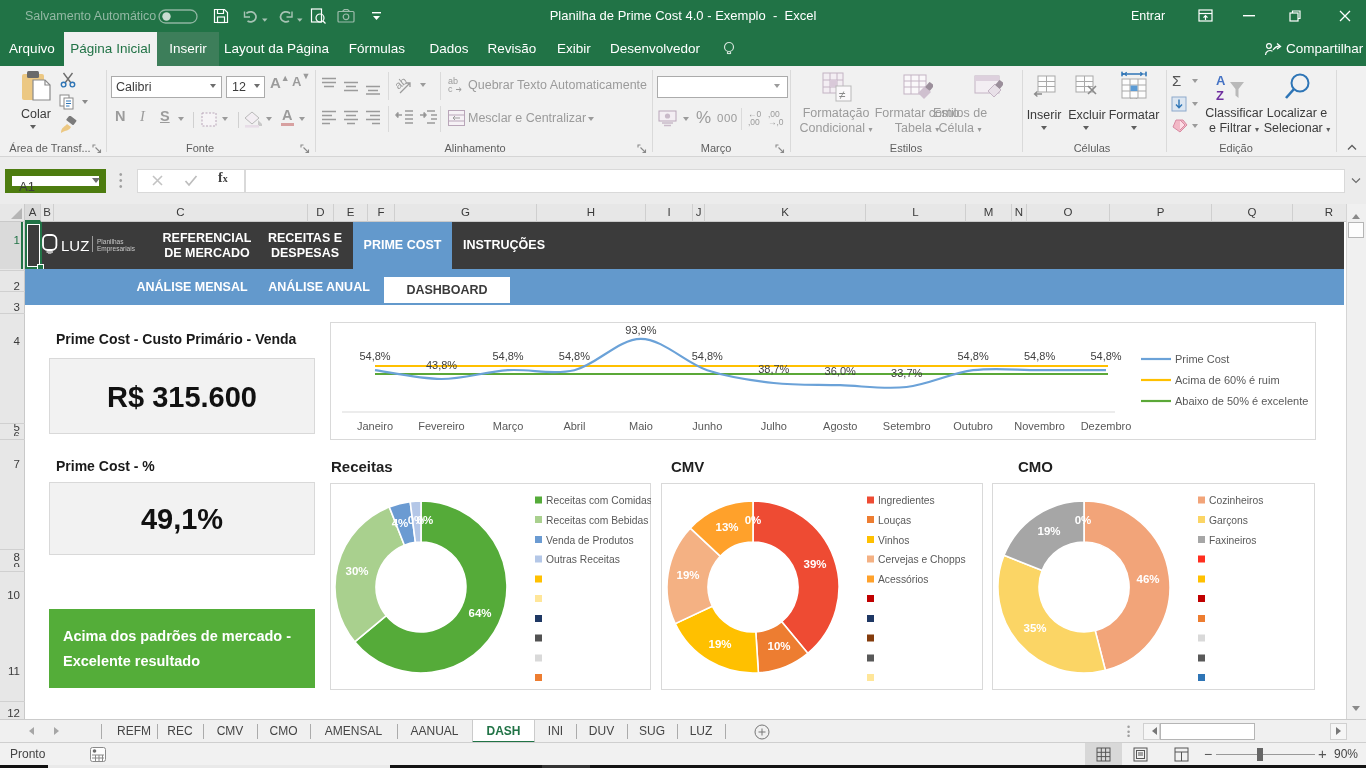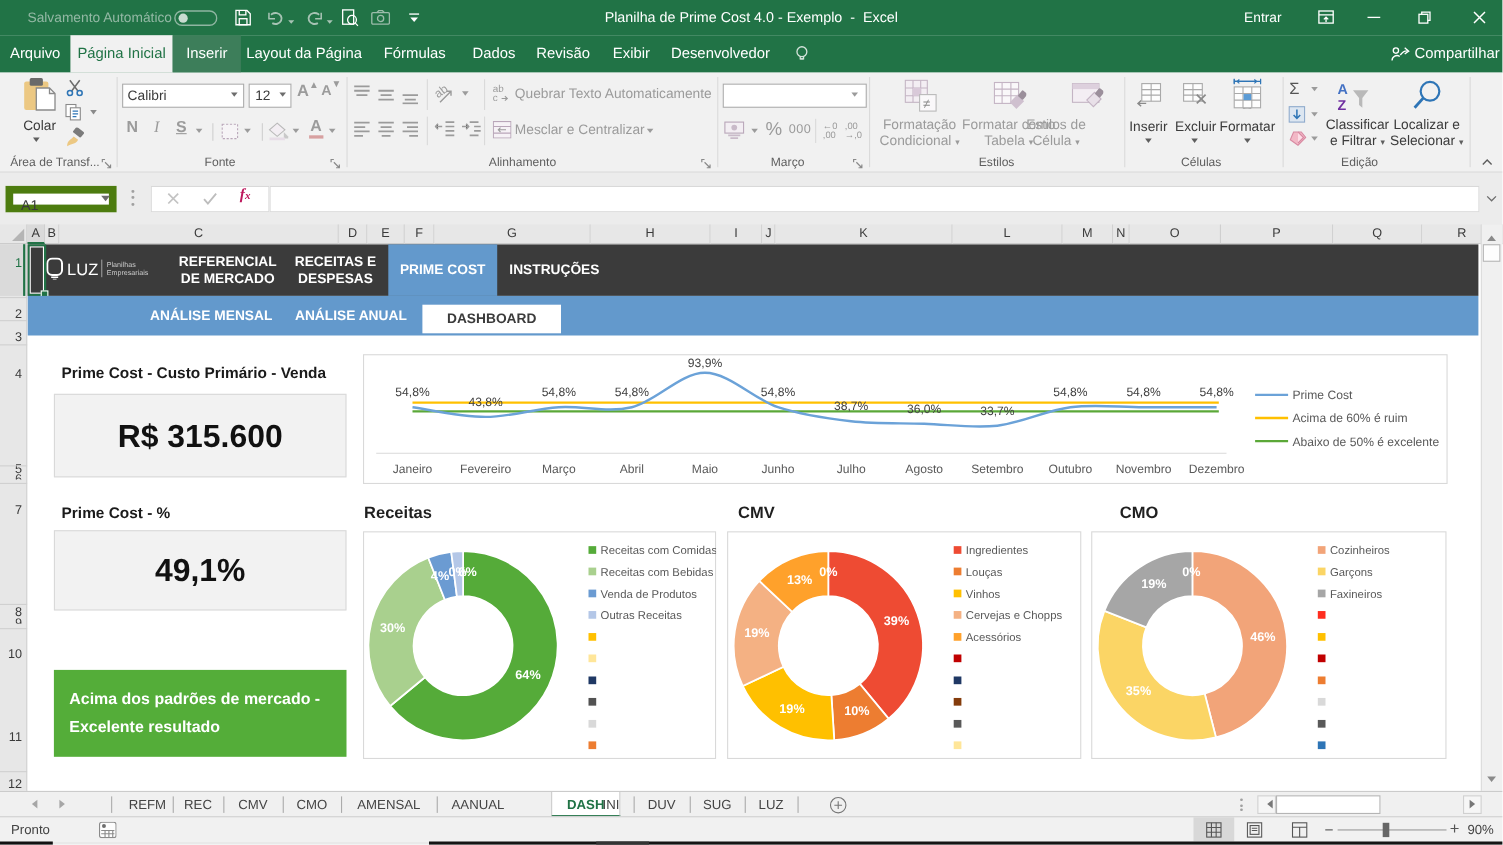--- a/index.html
+++ b/index.html
@@ -323,21 +323,21 @@
     <div class="abs" style="left:5px;top:12px;width:101px;height:24px;background:#fff;border:7px solid #4d7c0f;font-size:13px;color:#3b3b3b;line-height:22px;padding-left:7px;">A1</div>
     <div class="abs" style="left:92px;top:21px;width:0;height:0;border:4px solid transparent;border-top:5px solid #6d6d6d;"></div>
     <div class="abs" style="left:119px;top:15px;font-size:10px;color:#a0a0a0;line-height:6px;">•<br>•<br>•</div>
     <div class="abs" style="left:137px;top:12px;width:108px;height:24px;background:#fff;border:1px solid #d9d9d9;"></div>
     <svg class="abs" style="left:151px;top:17px;" width="13" height="13" viewBox="0 0 13 13" stroke="#c3c3c3" stroke-width="1.6">
         <path d="M2 2 L11 11 M11 2 L2 11"></path>
       </svg>
     <svg class="abs" style="left:184px;top:17px;" width="14" height="13" viewBox="0 0 14 13" fill="none" stroke="#bdbdbd" stroke-width="1.7">
         <path d="M1.5 7 L5 11 L12.5 2"></path>
       </svg>
-    <div class="abs" style="left:218px;top:13px;font-size:14px;font-style:italic;font-family:'Liberation Serif',serif;color:#be185d;font-weight:bold;">f<span style="font-size:10px;">x</span></div>
+    <div class="abs" style="left:218px;top:13px;font-size:14px;font-family:'Liberation Serif',serif;color:#404040;font-weight:bold;">f<span style="font-size:10px;">x</span></div>
     <div class="abs" style="left:245px;top:12px;width:1100px;height:24px;background:#fff;border:1px solid #d9d9d9;"></div>
     <svg class="abs" style="left:1351px;top:20px;" width="10" height="7" viewBox="0 0 10 7" fill="none" stroke="#6d6d6d" stroke-width="1.2">
         <path d="M1 1.5 L5 5.5 L9 1.5"></path>
       </svg>
   </div>
   <div id="colhead">
     <div class="abs" style="left:0;top:4px;width:25px;height:18px;background:#e7e7e7;border-right:1px solid #c9c9c9;border-bottom:1px solid #c9c9c9;">
       <div style="position:absolute;right:2px;bottom:2px;width:0;height:0;border-left:11px solid transparent;border-bottom:11px solid #b5b5b5;"></div>
     </div>
     <div class="colcell" style="left:25px;width:16px;background:#dadada;border-bottom:2px solid #217346;line-height:16px;">A</div>
@@ -571,21 +571,21 @@
     <div class="stdiv" style="left:157px;"></div>
     <div class="stab" style="left:157px;width:46px;">REC</div>
     <div class="stdiv" style="left:203px;"></div>
     <div class="stab" style="left:203px;width:54px;">CMV</div>
     <div class="stdiv" style="left:257px;"></div>
     <div class="stab" style="left:257px;width:53px;">CMO</div>
     <div class="stdiv" style="left:310px;"></div>
     <div class="stab" style="left:310px;width:87px;">AMENSAL</div>
     <div class="stdiv" style="left:397px;"></div>
     <div class="stab" style="left:397px;width:75px;">AANUAL</div>
-    <div class="stab" style="left:472px;width:63px;background:#fff;border-bottom:2px solid #217346;color:#217346;font-weight:bold;border-left:1px solid #cbcbcb;border-right:1px solid #cbcbcb;margin-left:29px;">DASH</div>
+    <div class="stab" style="left:472px;width:63px;background:#fff;border-bottom:2px solid #217346;color:#217346;font-weight:bold;border-left:1px solid #cbcbcb;border-right:1px solid #cbcbcb;">DASH</div>
     <div class="stab" style="left:535px;width:41px;">INI</div>
     <div class="stdiv" style="left:576px;"></div>
     <div class="stab" style="left:576px;width:51px;">DUV</div>
     <div class="stdiv" style="left:627px;"></div>
     <div class="stab" style="left:627px;width:50px;">SUG</div>
     <div class="stdiv" style="left:677px;"></div>
     <div class="stab" style="left:677px;width:48px;">LUZ</div>
     <div class="stdiv" style="left:725px;"></div>
     <svg class="abs" style="left:754px;top:4px;" width="16" height="16" viewBox="0 0 16 16" fill="none" stroke="#767676">
         <circle cx="8" cy="8" r="7"></circle>

